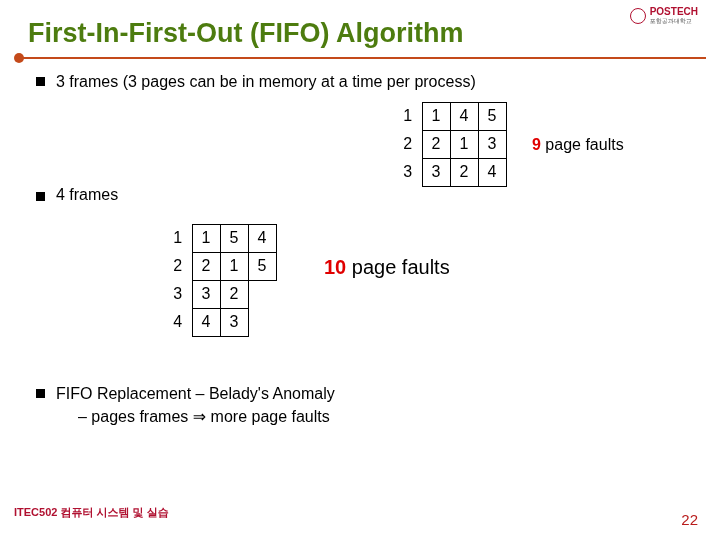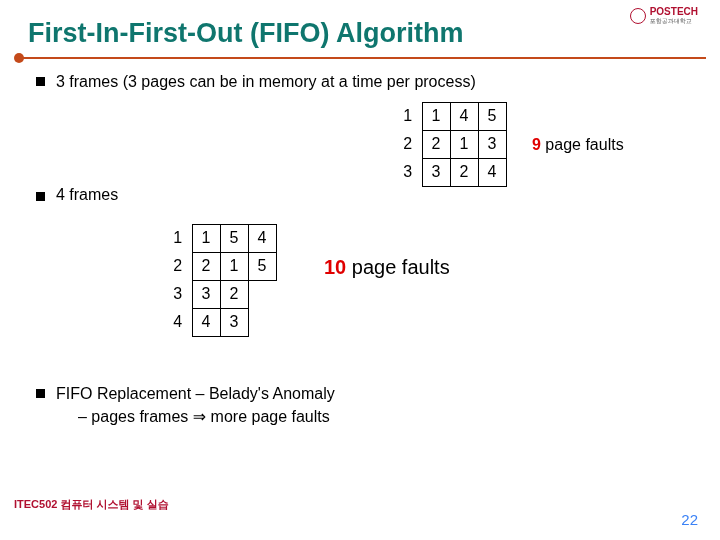--- a/index.html
+++ b/index.html
@@ -31,21 +31,21 @@
   .logo-sub {
     font-size: 6px;
     color: #555;
     font-weight: normal;
     display: block;
   }
   .title {
     font-family: Verdana, sans-serif;
     font-size: 27px;
     font-weight: bold;
-    color: #0f766e;
+    color: #4d7c0f;
     padding: 18px 28px 6px 28px;
   }
   .rule {
     margin: 0 14px 10px 14px;
     height: 6px;
     position: relative;
   }
   .rule::before {
     content: "";
     position: absolute;
@@ -130,30 +130,30 @@
     margin-top: 12px;
   }
   .sub {
     padding-left: 44px;
     font-size: 16px;
     margin-top: 2px;
   }
   .arrow { font-family: serif; }
   .footer-left {
     position: absolute;
-    left: 14px; bottom: 28px;
+    left: 14px; bottom: 20px;
     font-size: 11px;
     font-weight: bold;
     color: #b01030;
   }
   .footer-right {
     position: absolute;
     right: 22px; bottom: 12px;
     font-size: 15px;
-    color: #3b82f6;
+    color: #b91c1c;
   }
 </style>
 </head>
 <body>
 
 <div class="logo">
   <span class="logo-seal"></span>
   <span>
     <span>POSTECH</span>
     <span class="logo-sub">포항공과대학교</span>

